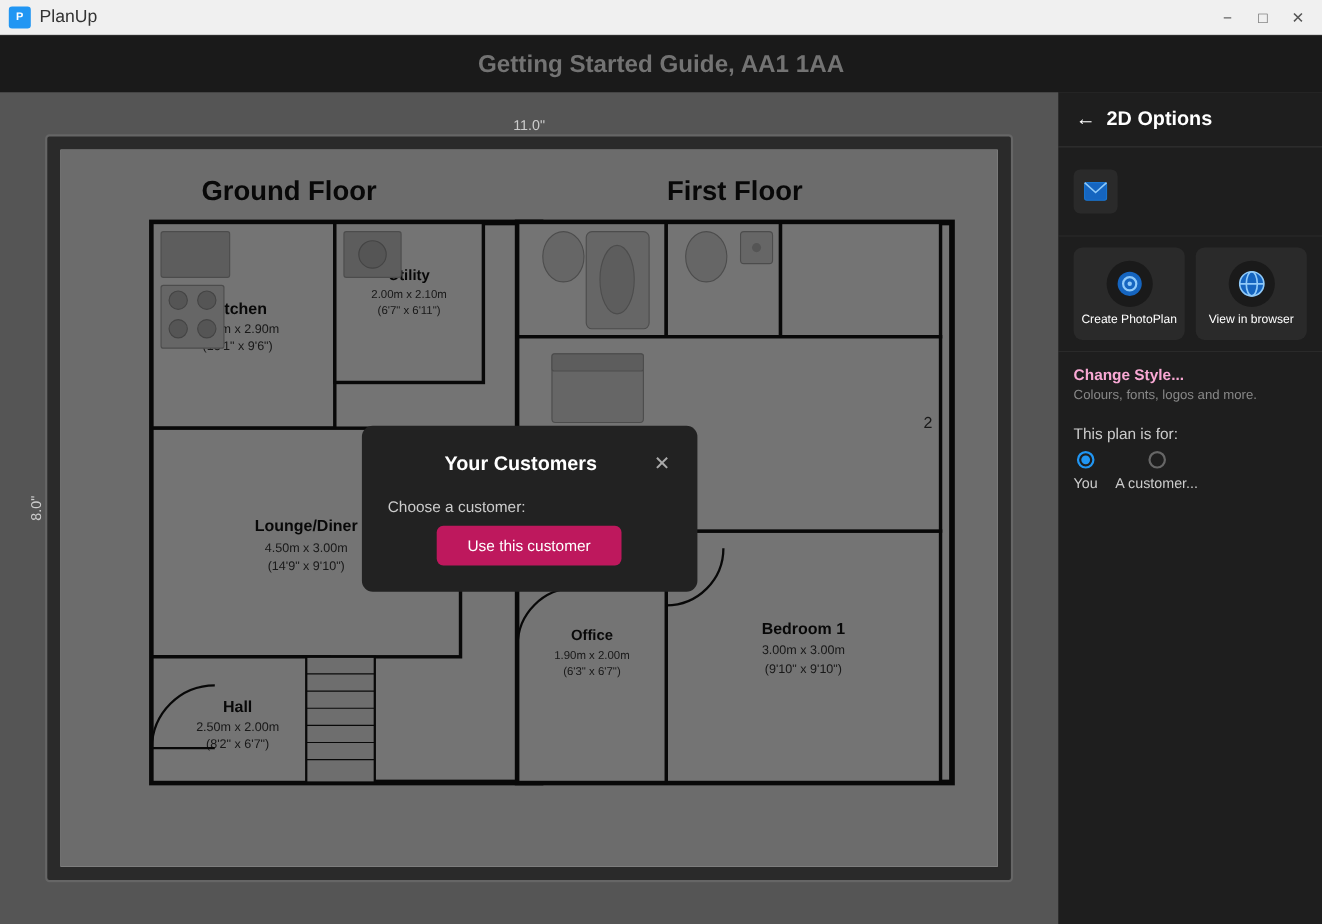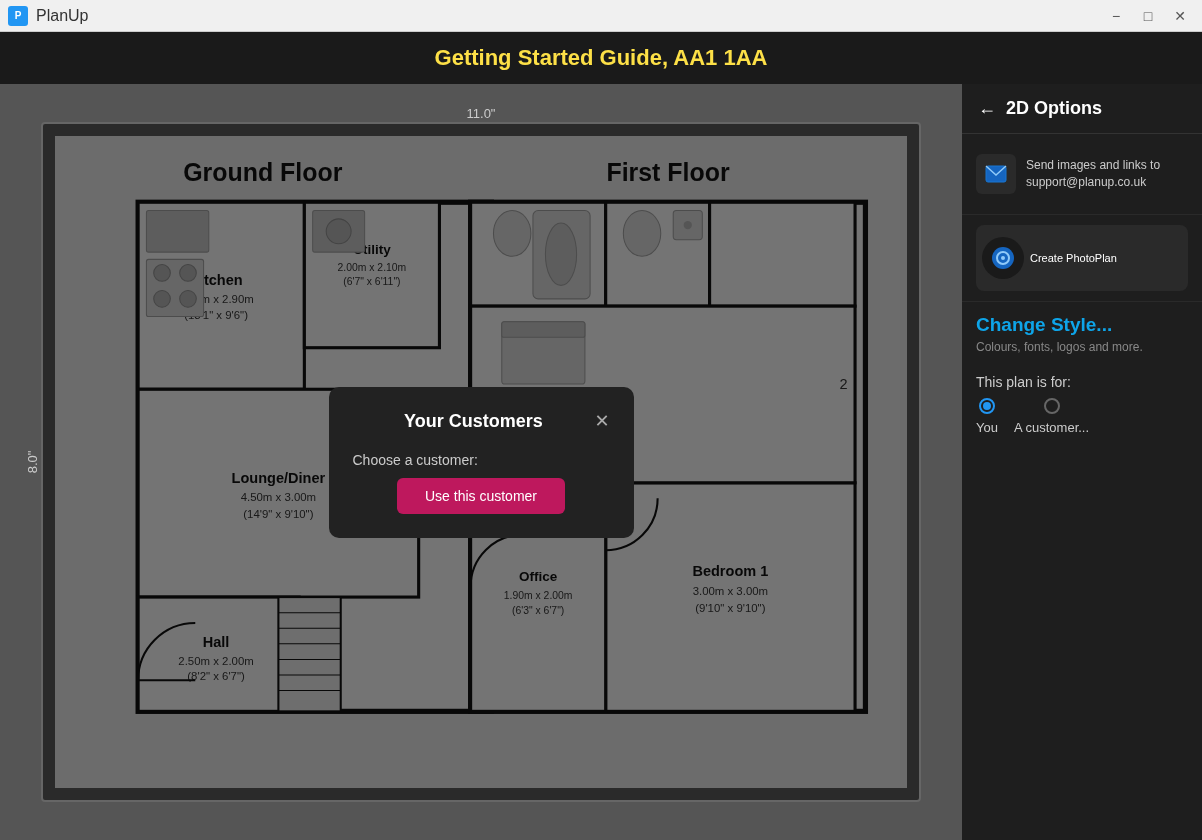--- a/index.html
+++ b/index.html
@@ -61,21 +61,21 @@
 
     
     .header-bar {
       background: #1a1a1a;
       height: 52px;
       display: flex;
       align-items: center;
       justify-content: center;
     }
     .header-title {
-      color: #fde047;
+      color: #737373;
       font-size: 22px;
       font-weight: bold;
     }
 
     
     .main-content {
       display: flex;
       height: calc(840px - 32px - 52px);
       position: relative;
     }
@@ -202,40 +202,40 @@
 
     .panel-big-btn {
       flex: 1;
       background: #2a2a2a;
       border: none;
       border-radius: 8px;
       padding: 12px 6px;
       color: #fff;
       cursor: pointer;
       display: flex;
-      flex-direction: row;
+      flex-direction: column;
       align-items: center;
       gap: 6px;
       font-size: 11px;
     }
 
     .btn-icon-circle {
       width: 42px;
       height: 42px;
       background: #1a1a1a;
       border-radius: 50%;
       display: flex;
       align-items: center;
       justify-content: center;
       font-size: 20px;
     }
 
     .change-style-link {
-      color: #0ea5e9;
-      font-size: 19px;
+      color: #f9a8d4;
+      font-size: 14px;
       font-weight: 600;
       cursor: pointer;
       padding: 12px 14px 4px 14px;
     }
 
     .change-style-sub {
       color: #888;
       font-size: 12px;
       padding: 0 14px 12px 14px;
     }
@@ -515,34 +515,44 @@
     </div>
 
     <div class="panel-section">
       <div class="panel-action-row">
         <div class="action-icon">
           <svg width="22" height="18" viewBox="0 0 22 18" fill="none" xmlns="http://www.w3.org/2000/svg">
             <rect x="1" y="1" width="20" height="16" rx="2" fill="#1565C0" stroke="#1976D2" stroke-width="1"></rect>
             <polyline points="1,1 11,10 21,1" stroke="#90CAF9" stroke-width="1.5" fill="none"></polyline>
           </svg>
         </div>
-        <span class="action-text">Send images and links to support@planup.co.uk</span>
       </div>
     </div>
 
     <div class="panel-buttons-row">
       <button class="panel-big-btn">
         <div class="btn-icon-circle">
           <svg width="24" height="24" viewBox="0 0 24 24" fill="none">
             <circle cx="12" cy="12" r="11" fill="#1565C0"></circle>
             <circle cx="12" cy="12" r="6" stroke="#90CAF9" stroke-width="2" fill="none"></circle>
             <circle cx="12" cy="12" r="2" fill="#90CAF9"></circle>
           </svg>
         </div>
         <span>Create PhotoPlan</span>
+      </button>
+      <button class="panel-big-btn">
+        <div class="btn-icon-circle">
+          <svg width="24" height="24" viewBox="0 0 24 24" fill="none">
+            <circle cx="12" cy="12" r="11" fill="#1565C0"></circle>
+            <ellipse cx="12" cy="12" rx="5" ry="11" stroke="#90CAF9" stroke-width="1.5" fill="none"></ellipse>
+            <line x1="1" y1="12" x2="23" y2="12" stroke="#90CAF9" stroke-width="1.5"></line>
+            <ellipse cx="12" cy="12" rx="11" ry="11" stroke="#90CAF9" stroke-width="1.5" fill="none"></ellipse>
+          </svg>
+        </div>
+        <span>View in browser</span>
       </button>
     </div>
 
     <div class="change-style-link">Change Style...</div>
     <div class="change-style-sub">Colours, fonts, logos and more.</div>
 
     <div class="plan-is-for">
       <div class="plan-is-for-label">This plan is for:</div>
       <div class="radio-row">
         <label class="radio-option">

